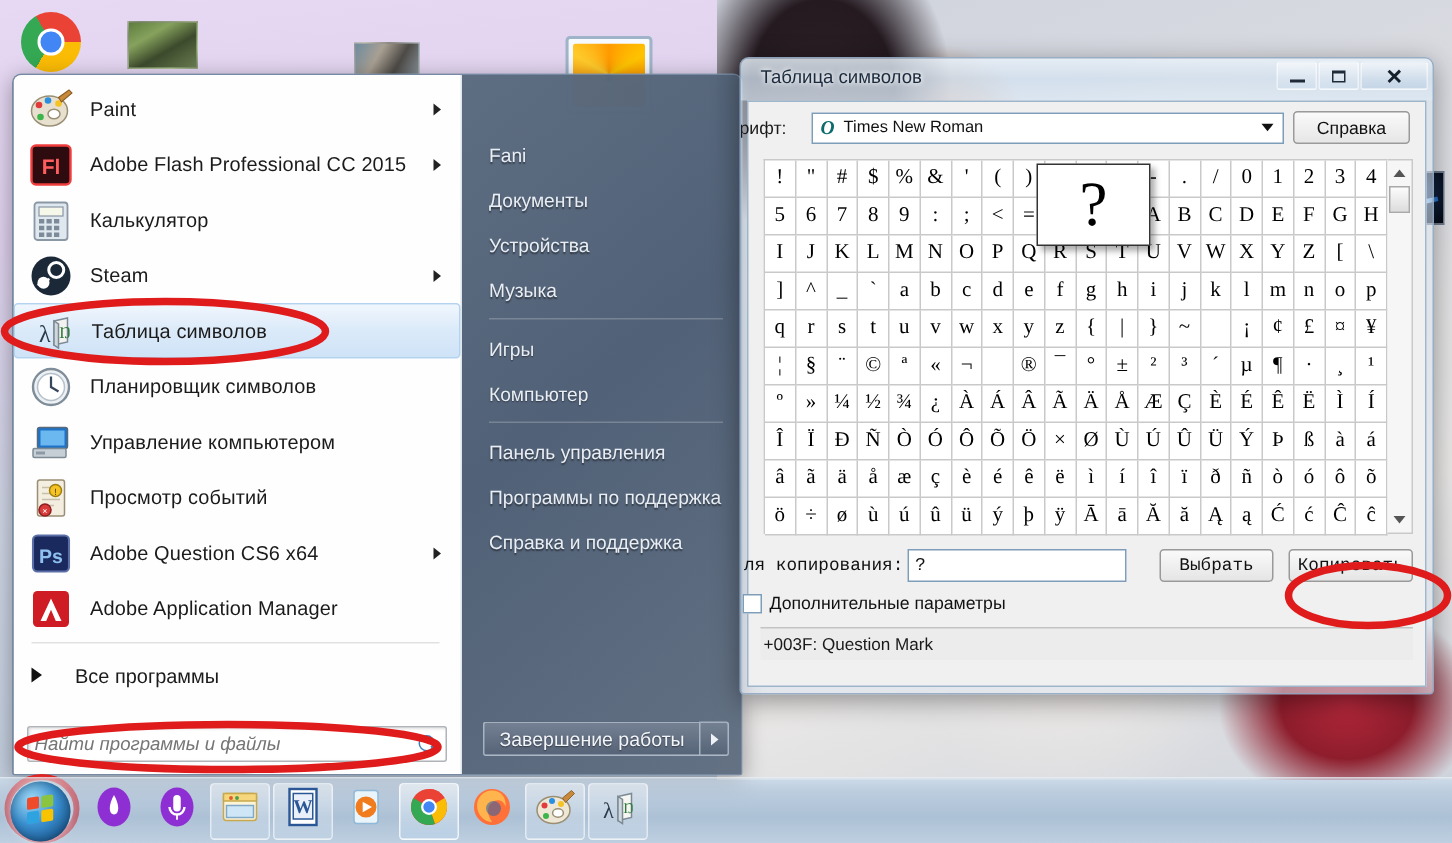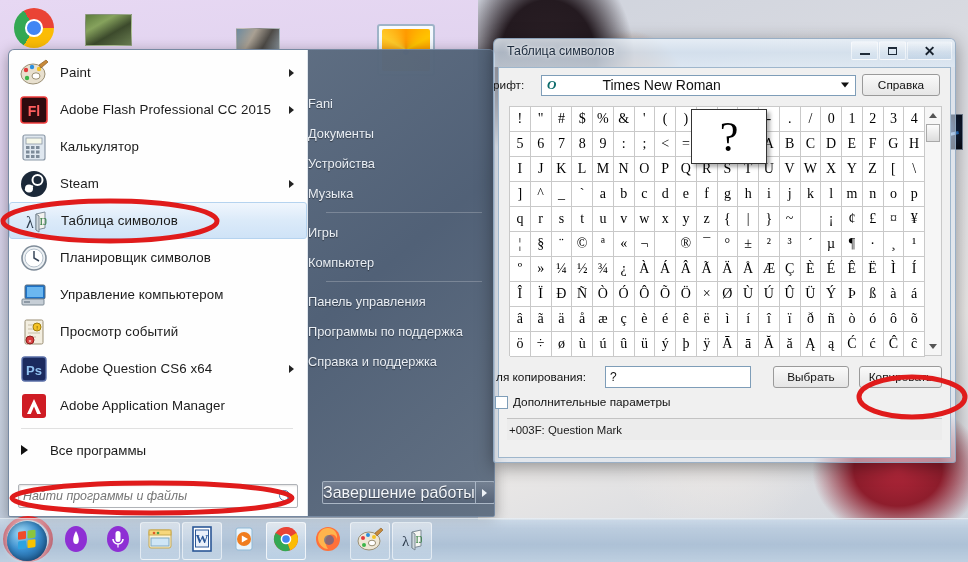--- a/index.html
+++ b/index.html
@@ -174,35 +174,36 @@
   }
 
   
   .sm-right {
     position: absolute; left: 299px; top: 0; width: 188px; height: 468px;
     background: linear-gradient(140deg, rgba(92,108,128,.90) 0%, rgba(78,94,116,.90) 45%, rgba(98,112,130,.88) 100%);
   }
   .sm-rlist { position: absolute; left: 0; top: 38px; right: 0; }
   .sm-ritem {
     height: 30px; display: flex; align-items: center;
+    padding-left: 18px;
     font-size: 12.8px; color: #e9eef4;
     text-shadow: 0 1px 1px rgba(0,0,0,.45);
     white-space: nowrap;
   }
   .sm-rdiv { height:1px; background: rgba(255,255,255,.22); margin: 4px 14px 4px 18px; }
   .sm-shutdown {
     position: absolute; left: 14px; bottom: 14px;
     display: flex; height: 23px;
   }
   .sm-shutdown .btn {
-    display:flex;align-items:center;padding:0 0;
+    display:flex;align-items:center;padding:0 10px;
     background: linear-gradient(180deg, rgba(118,130,148,.92), rgba(86,99,119,.92));
     border: 1px solid rgba(190,202,215,.75);
     border-right: none;
-    color: #f2f5f9; font-size: 16px;
+    color: #f2f5f9; font-size: 13px;
     text-shadow: 0 1px 1px rgba(0,0,0,.5);
     border-radius: 2px 0 0 2px;
   }
   .sm-shutdown .caret {
     width: 20px;
     background: linear-gradient(180deg, rgba(118,130,148,.92), rgba(86,99,119,.92));
     border: 1px solid rgba(190,202,215,.75);
     border-radius: 0 2px 2px 0;
     display:flex;align-items:center;justify-content:center;
   }
@@ -257,21 +258,21 @@
   .cm-fontlabel { font-size: 11.8px; color: #1a1a1a; width: 48px; margin-left:-12px;}
   .cm-fontselect {
     flex: 1; height: 21px; background: #fff; border: 1px solid #7e9db8;
     display: flex; align-items: center; padding: 0 2px 0 5px;
     margin-right: 6px; position: relative;
   }
   .cm-fontselect .oglyph {
     font-family: "Liberation Serif", serif; font-style: italic; font-weight: bold;
     color: #0c6b6b; font-size: 13px; margin-right: 6px;
   }
-  .cm-fontselect .fname { font-size: 14px; color: #111; margin-left: 40px; }
+  .cm-fontselect .fname { font-size: 11px; color: #111; }
   .cm-fontselect .ddarrow {
     position:absolute; right: 6px; top: 50%; transform: translateY(-50%);
     width:0;height:0;border-style:solid;border-width:5px 4px 0 4px;
     border-color: #111 transparent transparent transparent;
   }
   .cm-help {
     width: 78px; height: 22px;
     background: linear-gradient(180deg,#fafafa,#e6e6e6);
     border:1px solid #9a9a9a; border-radius:3px;
     font-size:11.8px; color:#111;
@@ -331,21 +332,21 @@
     box-shadow: 3px 3px 4px rgba(0,0,0,.32);
     display: flex; align-items: center; justify-content: center;
     font-family: "Liberation Serif", serif;
     font-size: 42px; line-height: 1; color: #000;
     z-index: 5;
   }
 
   
   .cm-copyrow {
     position: absolute; left: 10px; right: 8px; top: 297px;
-    display: flex; align-items: center; height: 24px;
+    display: flex; align-items: center; height: 24px; font-family: Liberation Mono, monospace;
   }
   .cm-copylabel { font-size: 11.8px; color: #111; width: 126px; margin-left: -13px; }
   .cm-copyinput {
     width: 167px; height: 22px; background: #fff; border: 1px solid #7e9db8;
     font-size: 12px; color: #111; padding: 0 4px;
     display:flex; align-items:center;
   }
   .cm-rowbtn {
     height: 22px; min-width: 76px;
     background: linear-gradient(180deg,#fafafa,#e5e5e5);

